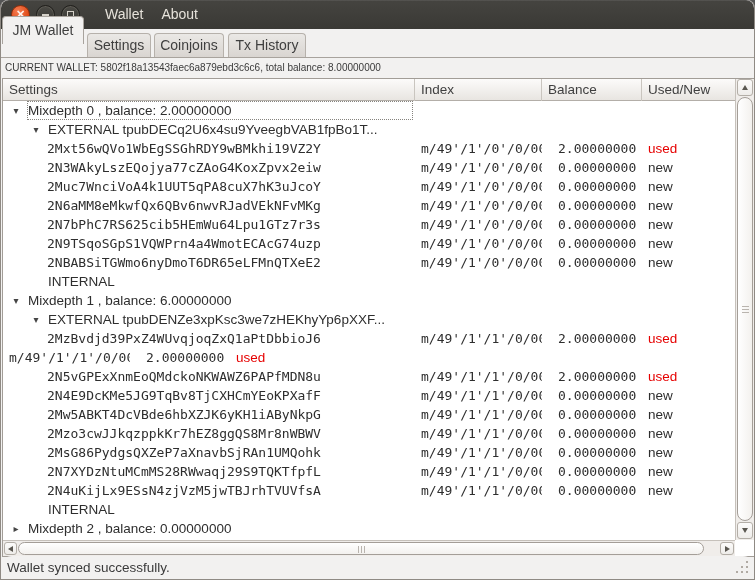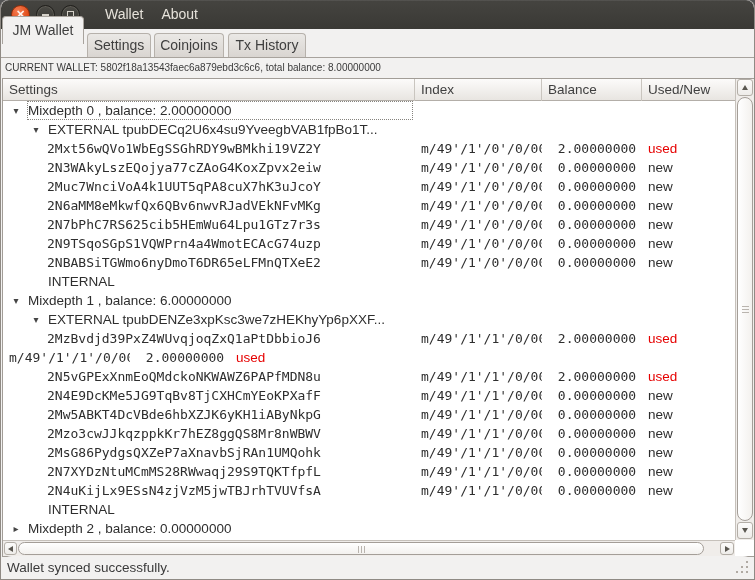--- a/index.html
+++ b/index.html
@@ -77,21 +77,21 @@
     height:22px; line-height:21px; font-size:13.5px; color:#3f3f3f;
     padding-left:6px; border-right:1px solid #c9c5bf;
     white-space:nowrap; overflow:hidden; cursor:default;
   }
   .hc0{width:412px;} .hc1{width:127px;} .hc2{width:100px;} .hc3{flex:1; border-right:none;}
   .rows { position:absolute; top:22px; left:0; right:19px; bottom:16px; overflow:hidden; }
   .trow { display:flex; height:19px; align-items:center; cursor:default; }
   .c { flex:none; white-space:nowrap; overflow:hidden; font-size:13.5px; color:#2e2e2e; }
   .c0 { width:412px; display:flex; align-items:center; position:relative; height:19px; }
   .c1 { width:127px; padding-left:6px; }
-  .c2 { width:100px; padding-left:10px;text-align:center; }
+  .c2 { width:100px; padding-left:16px; }
   .c3 { width:92px;  padding-left:6px; }
   .mono { font-family:"DejaVu Sans Mono", monospace; font-size:13px; }
   .mixdepth .c0 { padding-left:8px; }
   .branch   .c0 { padding-left:28px; }
   .address  .c0 { padding-left:44px; }
   .exp {
     flex:none; width:10px; margin-right:7px; text-align:center;
     font-size:10px; color:#454545; line-height:19px;
   }
   .exp.blank { visibility:hidden; }

